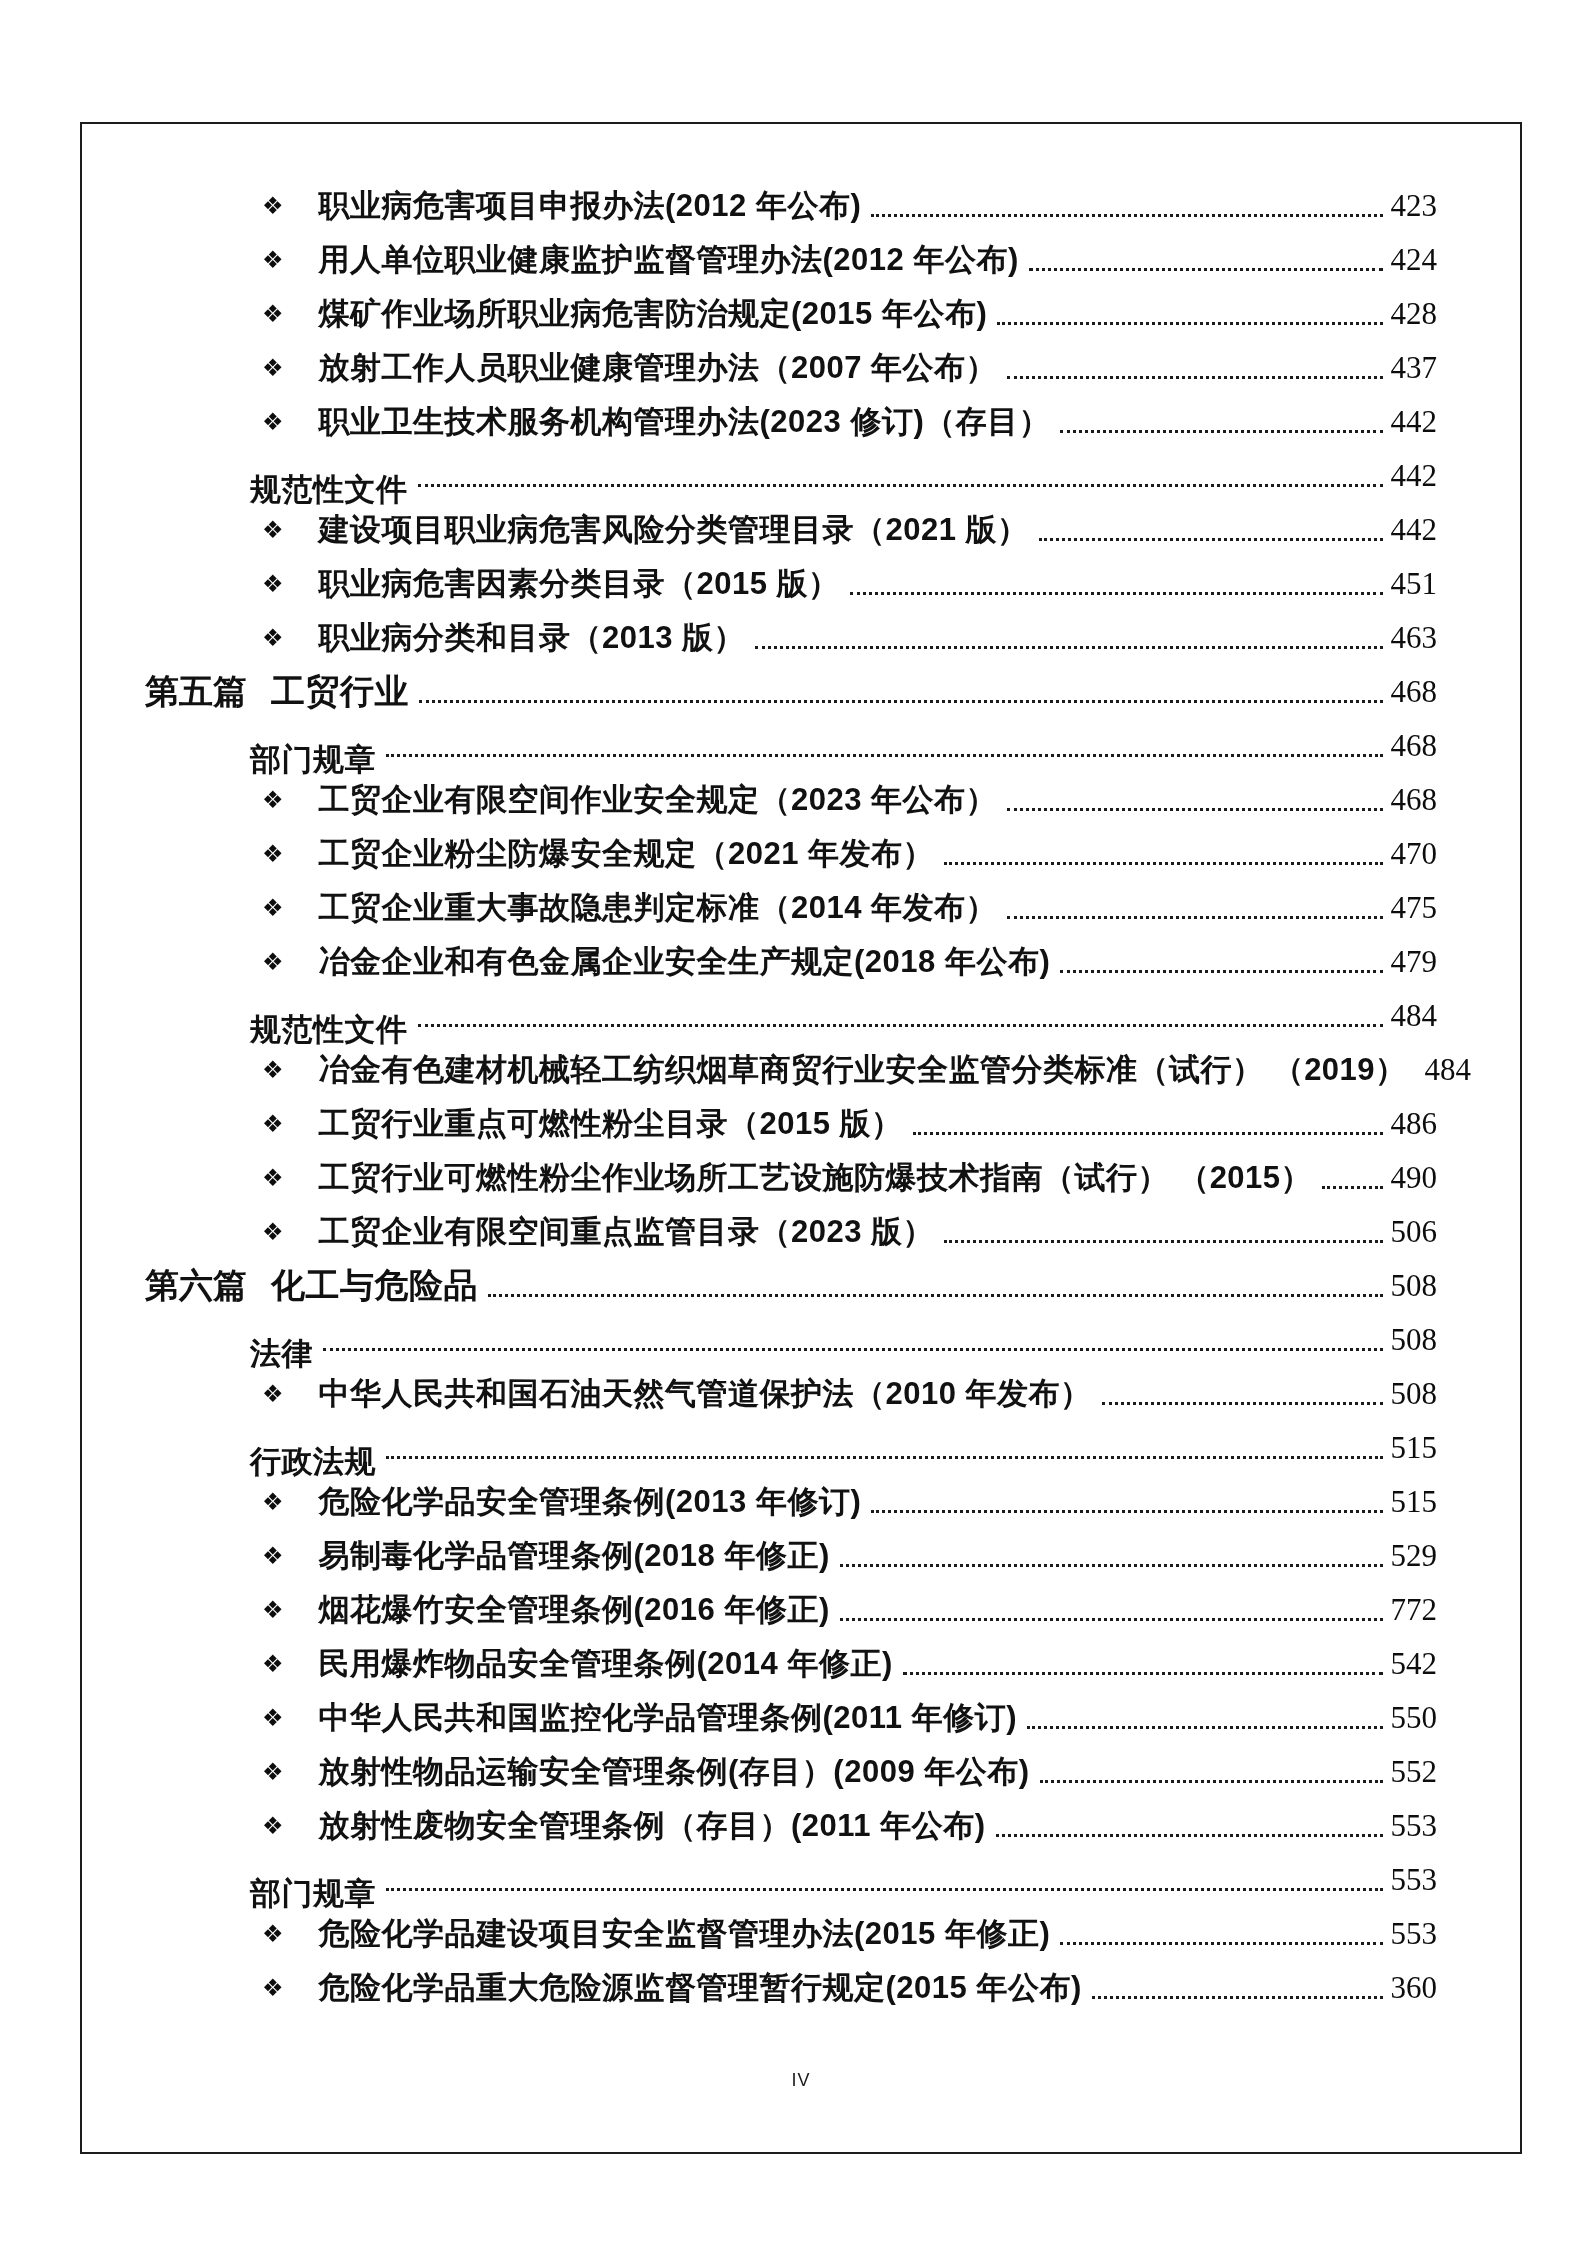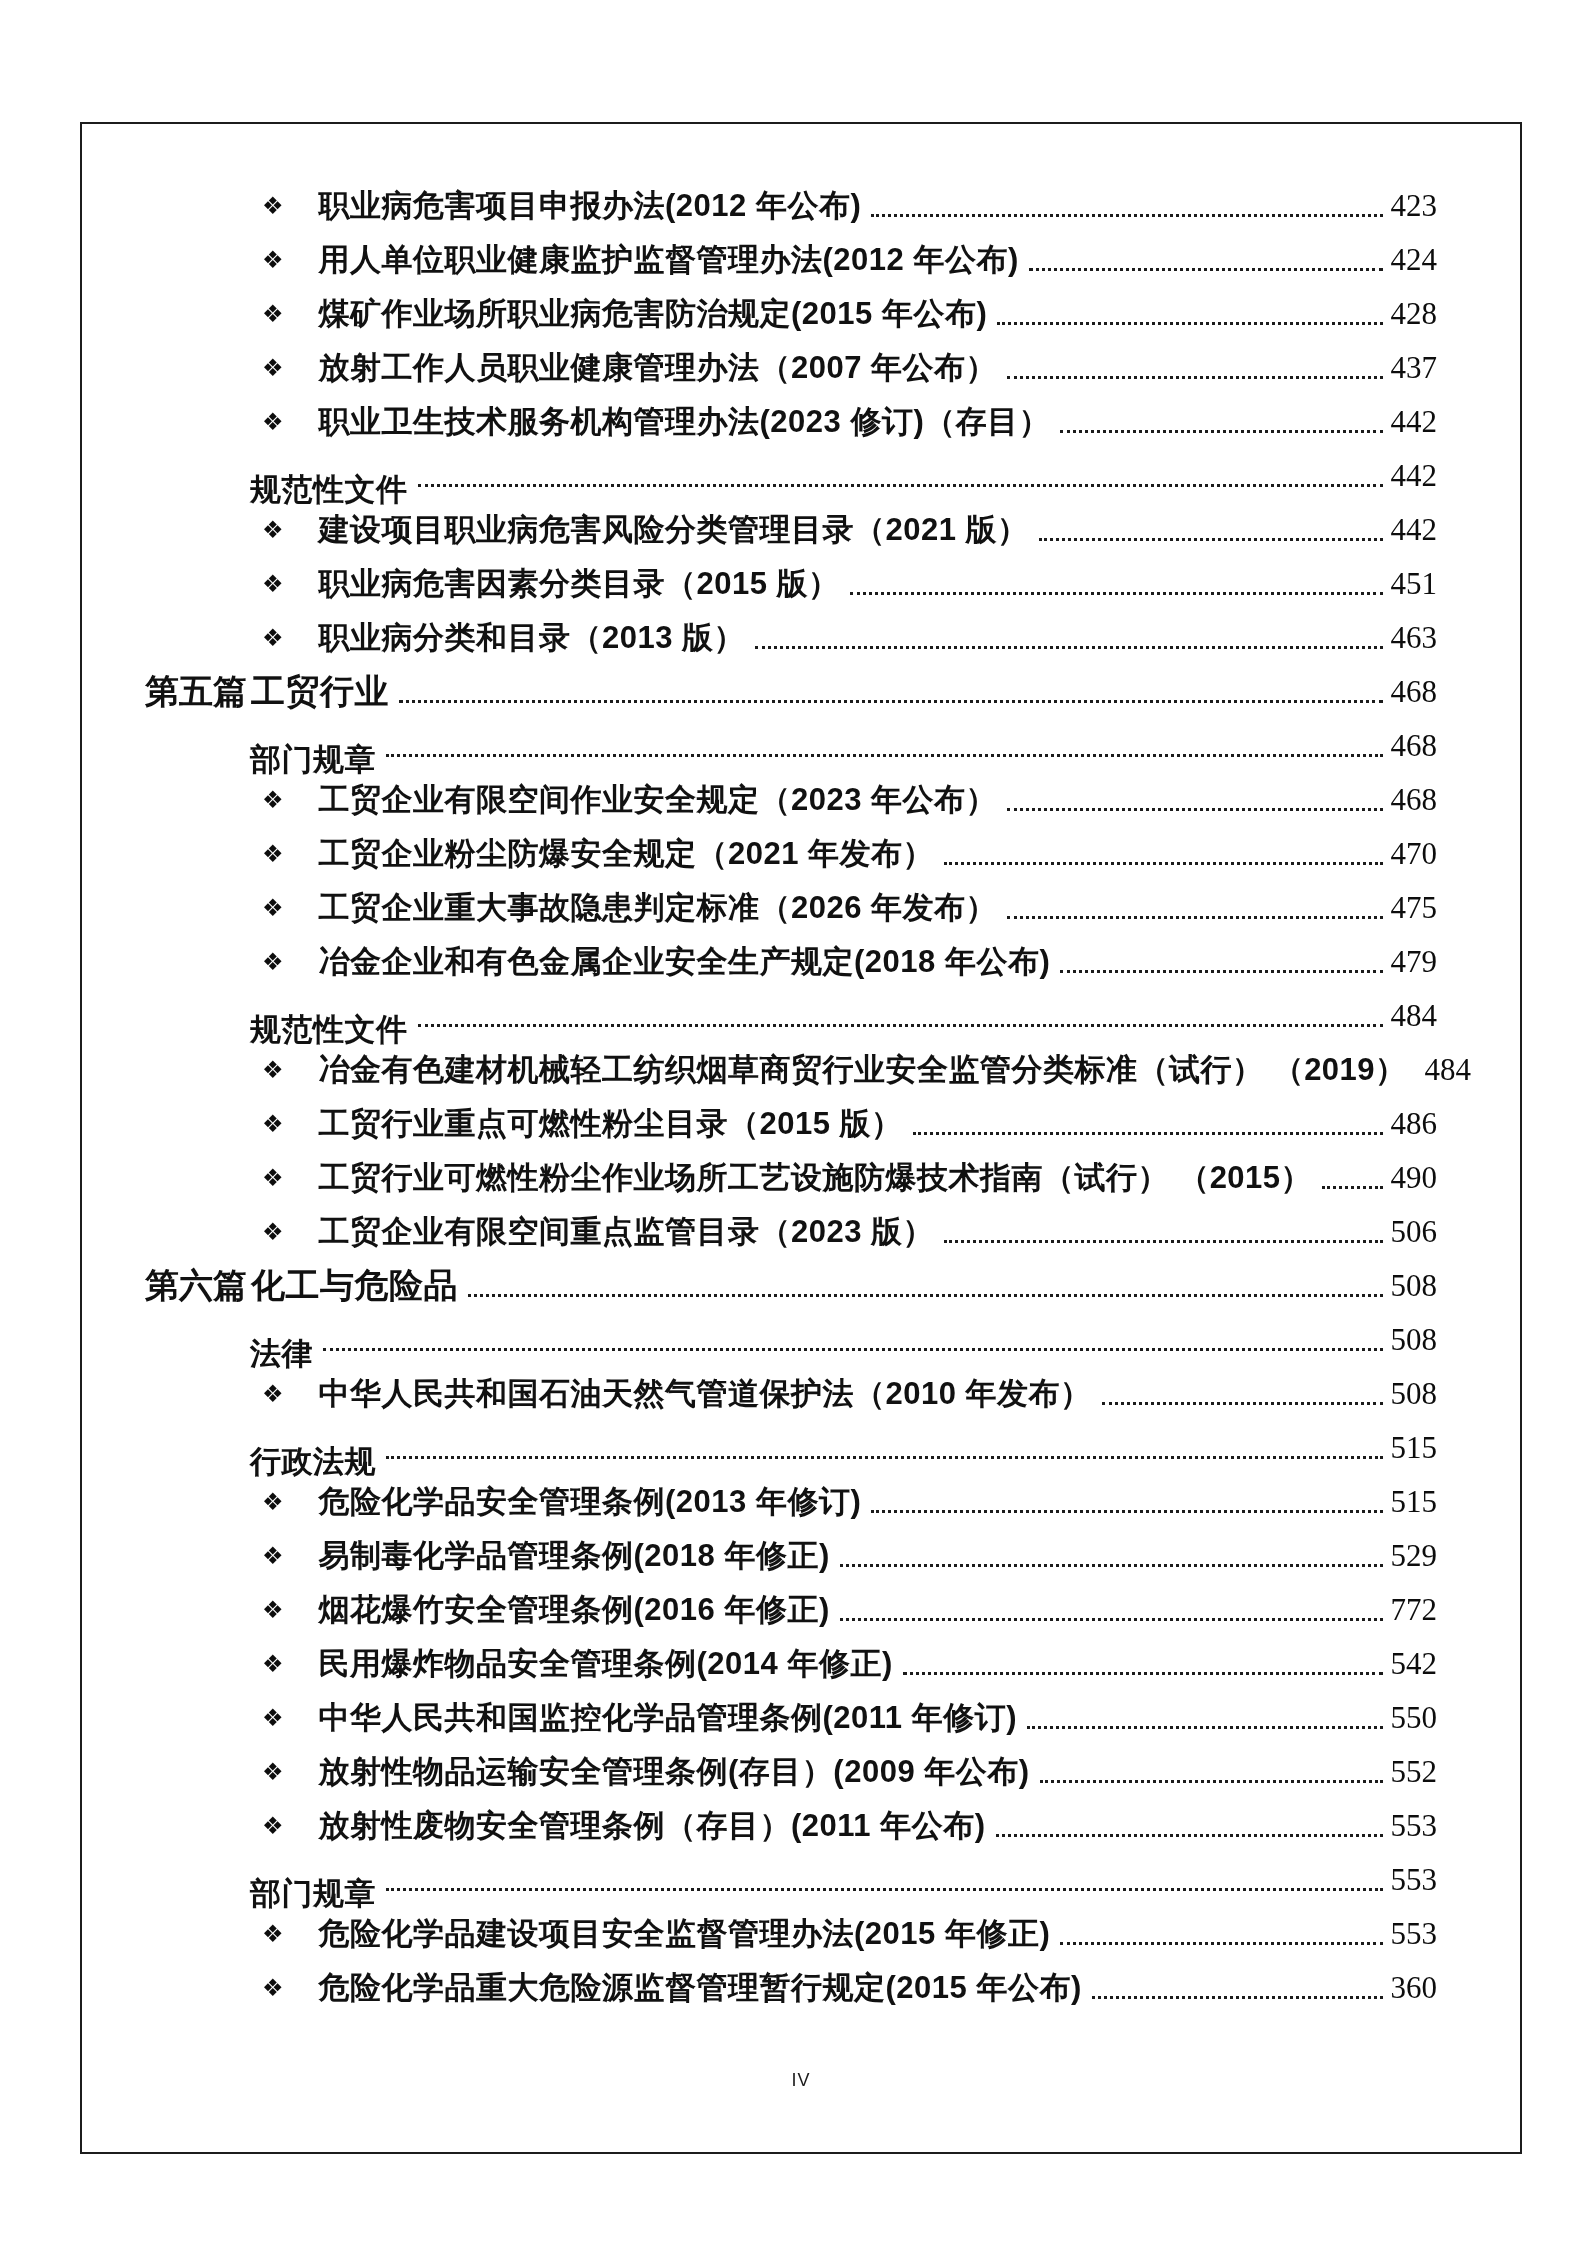--- a/index.html
+++ b/index.html
@@ -43,21 +43,21 @@
     white-space: nowrap;
     flex: 0 0 auto;
     letter-spacing: 0.5px;
   }
   .toc-row.chapter .prefix,
   .toc-row.chapter .title {
     font-size: 34px;
     font-weight: 700;
   }
   .toc-row.chapter .prefix {
-    margin-right: 4px;
+    margin-right: 24px;
     flex: 0 0 auto;
   }
   .toc-row.sub .title {
     margin-left: 105px;
     margin-top: 28px;
   }
   .toc-row.item .bullet {
     margin-left: 117px;
     margin-right: 35px;
     font-size: 24px;
@@ -169,21 +169,21 @@
         <span class="pagenum">468</span>
       </div>
       <div class="toc-row item">
         <span class="bullet">❖</span>
         <span class="title">工贸企业粉尘防爆安全规定（2021 年发布）</span>
         <span class="leader"></span>
         <span class="pagenum">470</span>
       </div>
       <div class="toc-row item">
         <span class="bullet">❖</span>
-        <span class="title">工贸企业重大事故隐患判定标准（2026 年发布）</span>
+        <span class="title">工贸企业重大事故隐患判定标准（2014 年发布）</span>
         <span class="leader"></span>
         <span class="pagenum">475</span>
       </div>
       <div class="toc-row item">
         <span class="bullet">❖</span>
         <span class="title">冶金企业和有色金属企业安全生产规定(2018 年公布)</span>
         <span class="leader"></span>
         <span class="pagenum">479</span>
       </div>
       <div class="toc-row sub">

